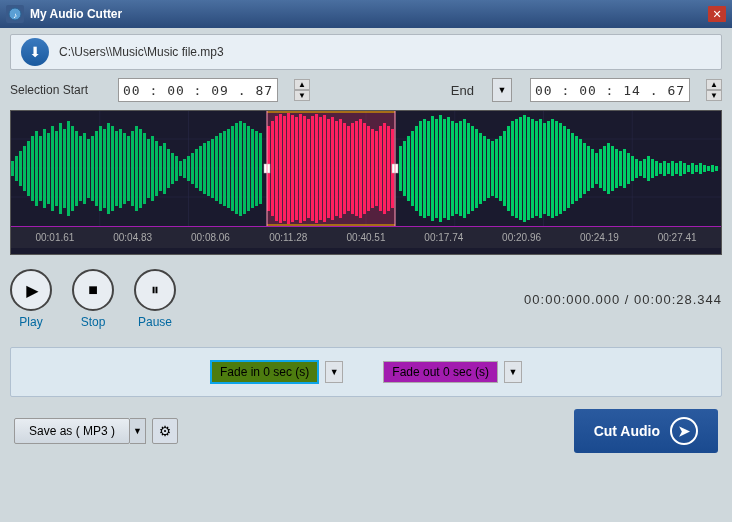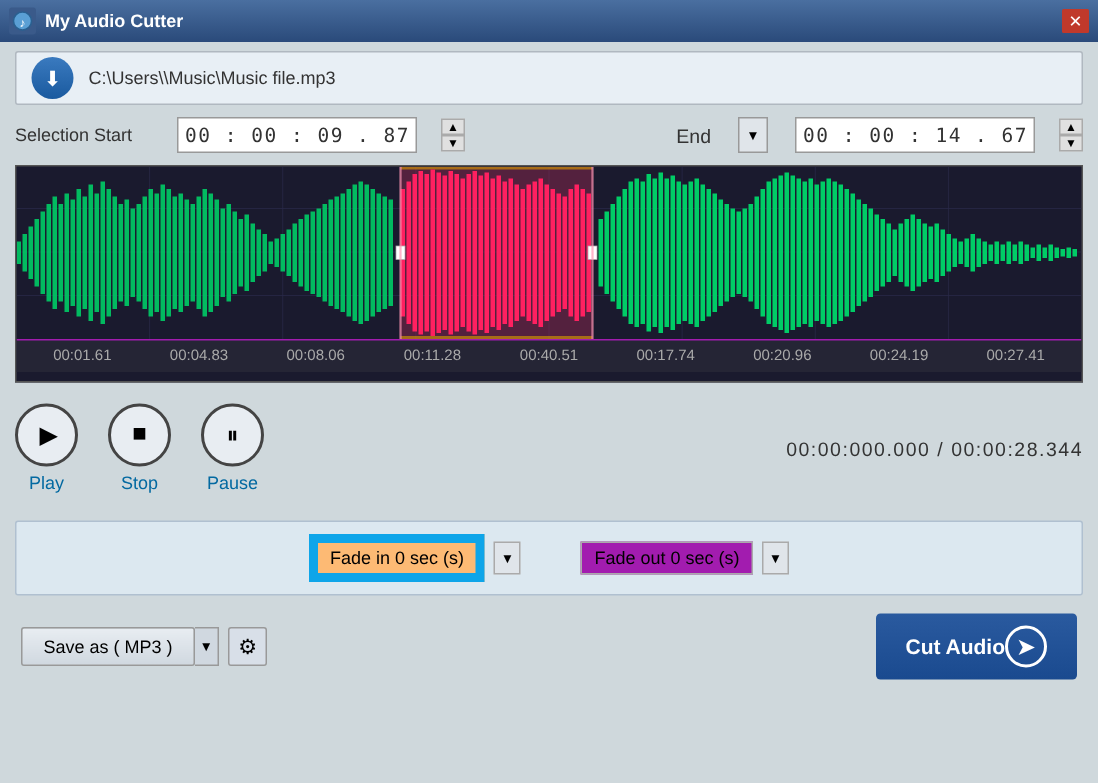--- a/index.html
+++ b/index.html
@@ -285,20 +285,21 @@
     }
     .cut-audio-btn {
       background: linear-gradient(to bottom, #2a5a9f, #1a4a8f);
       color: white;
       border: none;
       padding: 8px 20px;
       font-size: 14px;
       cursor: pointer;
       display: flex;
       align-items: center;
+      gap: 10px;
       border-radius: 3px;
       font-weight: bold;
     }
     .cut-icon-circle {
       width: 28px;
       height: 28px;
       border: 2px solid white;
       border-radius: 50%;
       display: flex;
       align-items: center;
@@ -597,21 +598,21 @@
       </div>
       <span class="control-label">Pause</span>
     </button>
     <span class="time-display">
       <span>00:00:000.000</span><span> / </span><span>00:00:28.344</span>
     </span>
   </div>
 
   <div class="fade-section">
     <div class="fade-control">
-      <span class="fade-dropdown" style="border:6px solid #0ea5e9;padding:3px 8px;background:#fdba74;font-size:12px;">Fade in 0 sec (s)</span>
+      <span class="fade-dropdown" style="border:2px solid #0ea5e9;padding:3px 8px;background:#4d7c0f;font-size:12px;">Fade in 0 sec (s)</span>
       <div class="fade-arrow">
         <span>▼</span>
       </div>
     </div>
     <div class="fade-control">
       <span class="fade-dropdown" style="border:1px solid #aaa;padding:3px 8px;background:#a21caf;font-size:12px;">Fade out 0 sec (s)</span>
       <div class="fade-arrow">
         <span>▼</span>
       </div>
     </div>

